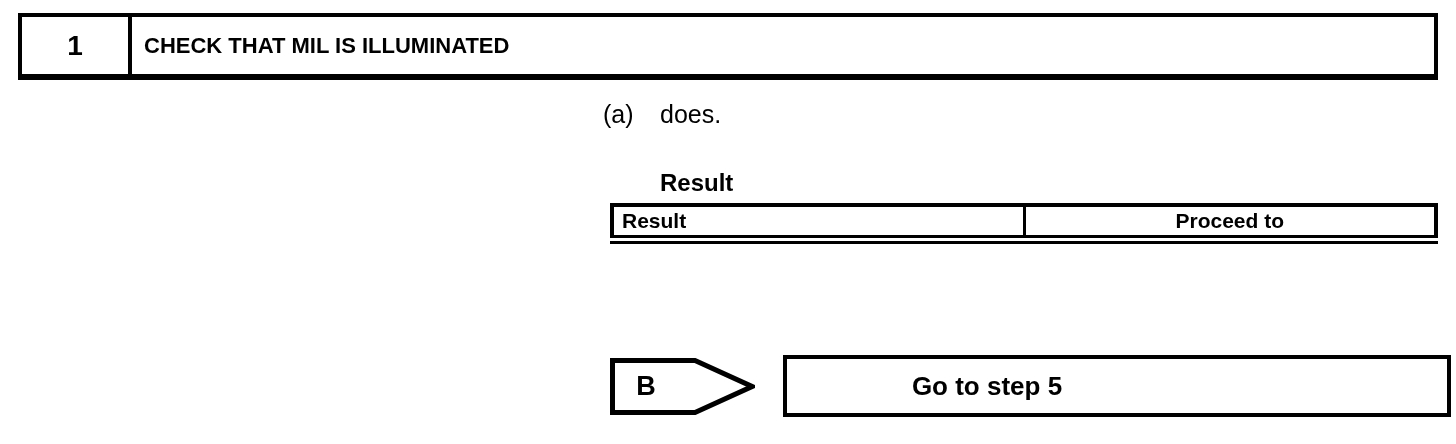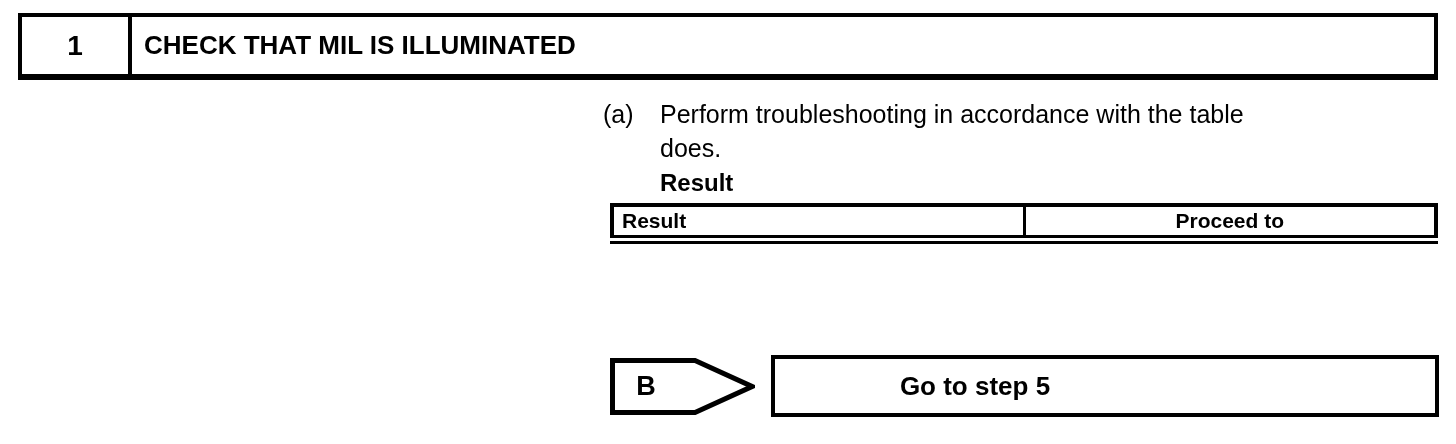--- a/index.html
+++ b/index.html
@@ -38,21 +38,21 @@
     align-items: center;
     justify-content: center;
     font-size: 28px;
     font-weight: bold;
   }
   .step-title {
     flex: 1;
     display: flex;
     align-items: center;
     padding-left: 12px;
-    font-size: 26px;
+    font-size: 22px;
     font-weight: bold;
     letter-spacing: 0px;
     white-space: nowrap;
   }
 
   
   .instruction {
     position: absolute;
     left: 603px;
     top: 97px;
@@ -124,21 +124,21 @@
     top: 0;
     width: 72px;
     height: 57px;
     display: flex;
     align-items: center;
     justify-content: center;
     font-size: 27px;
     font-weight: bold;
   }
   .action-box {
-    margin-left: 16px;
+    margin-left: 28px;
     width: 668px;
     height: 62px;
     box-sizing: border-box;
     border: 4px solid #000;
     display: flex;
     align-items: center;
     justify-content: center;
     padding-right: 260px;
     font-size: 26px;
     font-weight: bold;
@@ -151,21 +151,20 @@
 <div class="page">
 
   <div class="step-header">
     <div class="step-number">1</div>
     <div class="step-title">CHECK THAT MIL IS ILLUMINATED</div>
   </div>
 
   <div class="instruction">
     <div class="instr-marker">(a)</div>
     <div class="instr-lines">
-      <div>Perform troubleshooting in accordance with the table</div>
       <div>does.</div>
     </div>
   </div>
   <div class="result-label">Result</div>
 
   <table class="result-table">
     <thead>
       <tr>
         <th class="col-result">Result</th>
         <th class="col-proceed">Proceed to</th>

